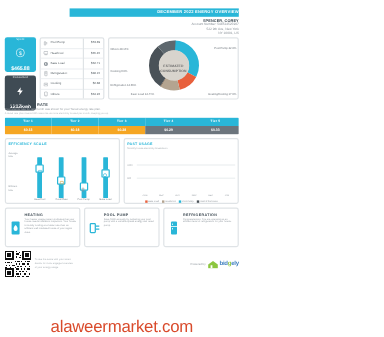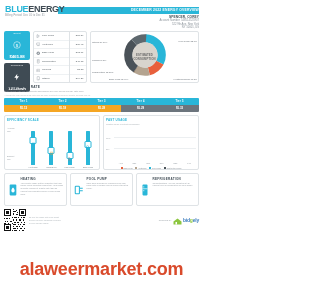--- a/index.html
+++ b/index.html
@@ -122,37 +122,31 @@
   .qr { width:22px; height:22px; flex:none; }
   .qr-note { font-size:2.1px; color:#a9b0b5; line-height:2.8px; width:33px; }
   .powered { margin-left:auto; display:flex; align-items:center; gap:1.5px; }
   .powered-lbl { font-size:2.4px; color:#9aa1a7; }
   .bidgely { display:flex; align-items:center; gap:1px; }
   .bidgely-name { font-size:5px; font-weight:700; color:#3f7fbf; letter-spacing:-0.2px; }
   .bidgely-name .g { color:#8cc63f; }
 
   .watermark {
     position:absolute; left:0; right:0; bottom:1px; text-align:center;
-    font-size:18px; font-weight:700; color:#d94a2b; letter-spacing:-0.2px;
+    font-size:14px; font-weight:400; color:#d94a2b; letter-spacing:-0.2px;
     z-index:20; pointer-events:none;
   }
 </style>
 </head>
 <body>
 
 <div class="page">
 
   <div class="header">
     <div class="hdr-bar"></div>
-    <div class="logo">
-      <div class="logo-main">
-        <span class="logo-blue">BLUE</span><span class="logo-energy">ENERGY</span>
-      </div>
-      <div class="logo-sub">Billing Period: Dec 01 to Dec 31</div>
-    </div>
     <div class="hdr-right">
       <div class="hdr-title">DECEMBER 2022 ENERGY OVERVIEW</div>
       <div class="hdr-lines">
         <div class="hdr-acct">SPENCER, COREY</div>
         <div class="hdr-line">Account Number: 548514525907</div>
         <div class="hdr-line">522 9th Ave, New York</div>
         <div class="hdr-line">NY 10001, US</div>
       </div>
     </div>
   </div>

